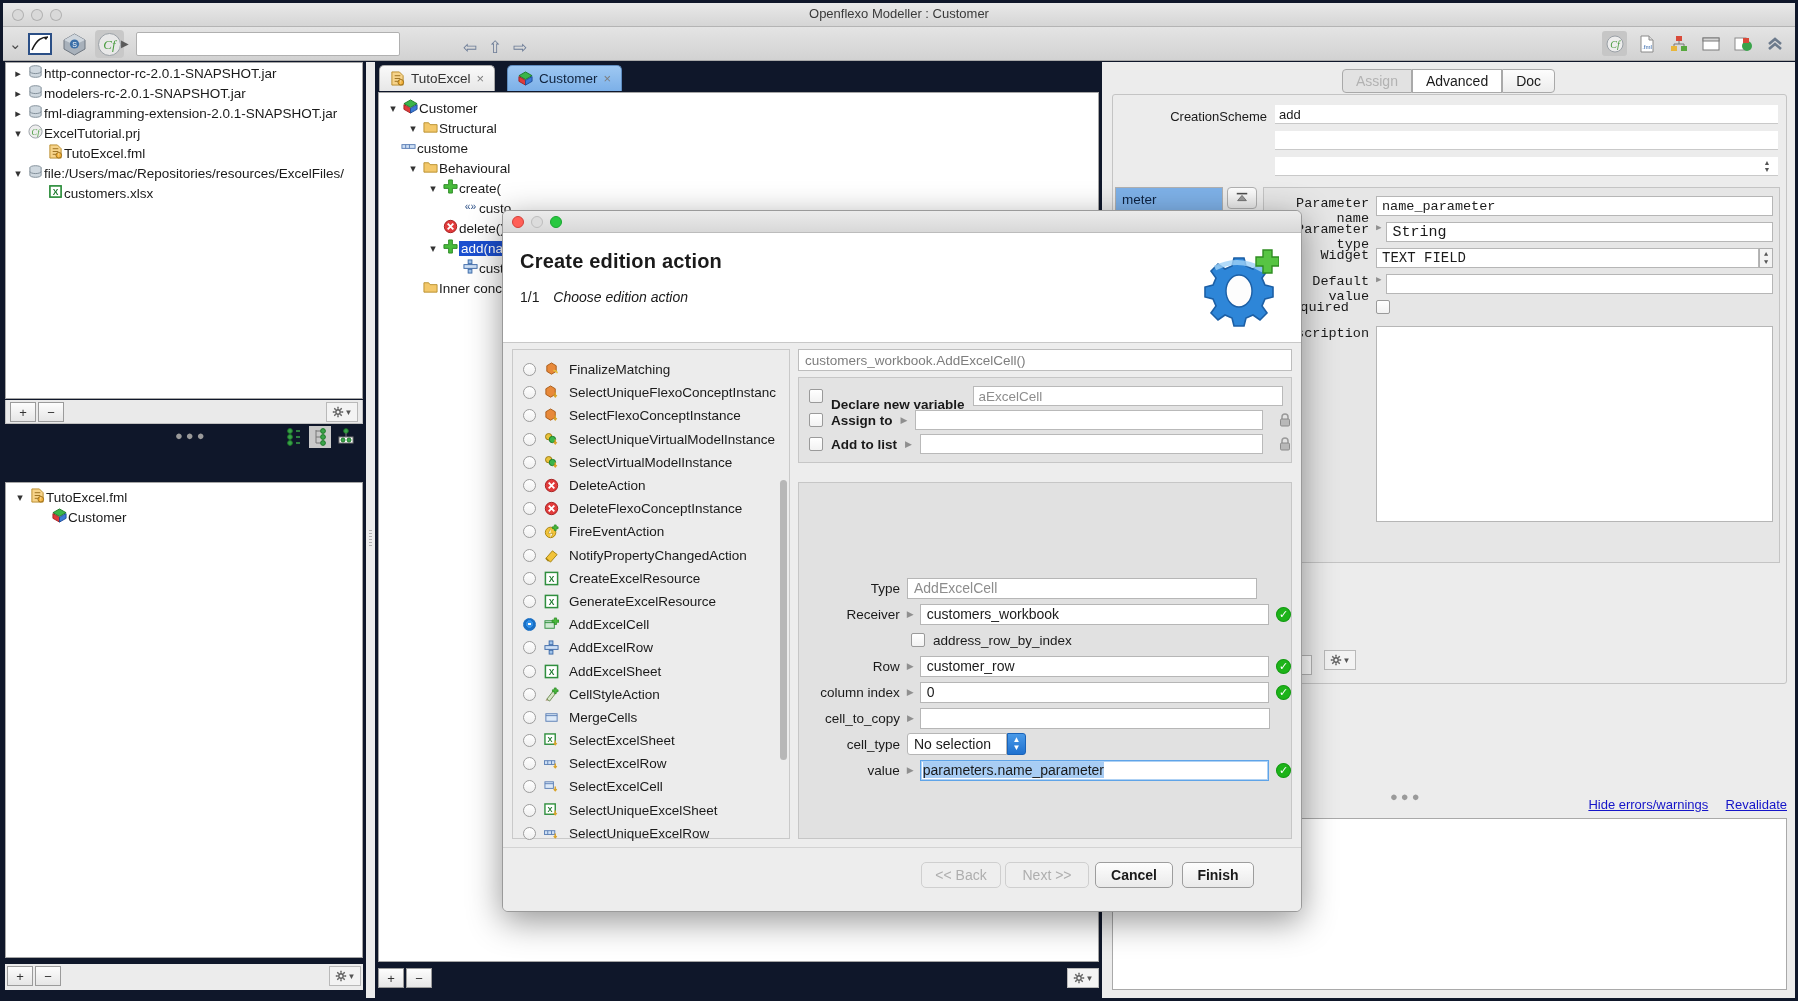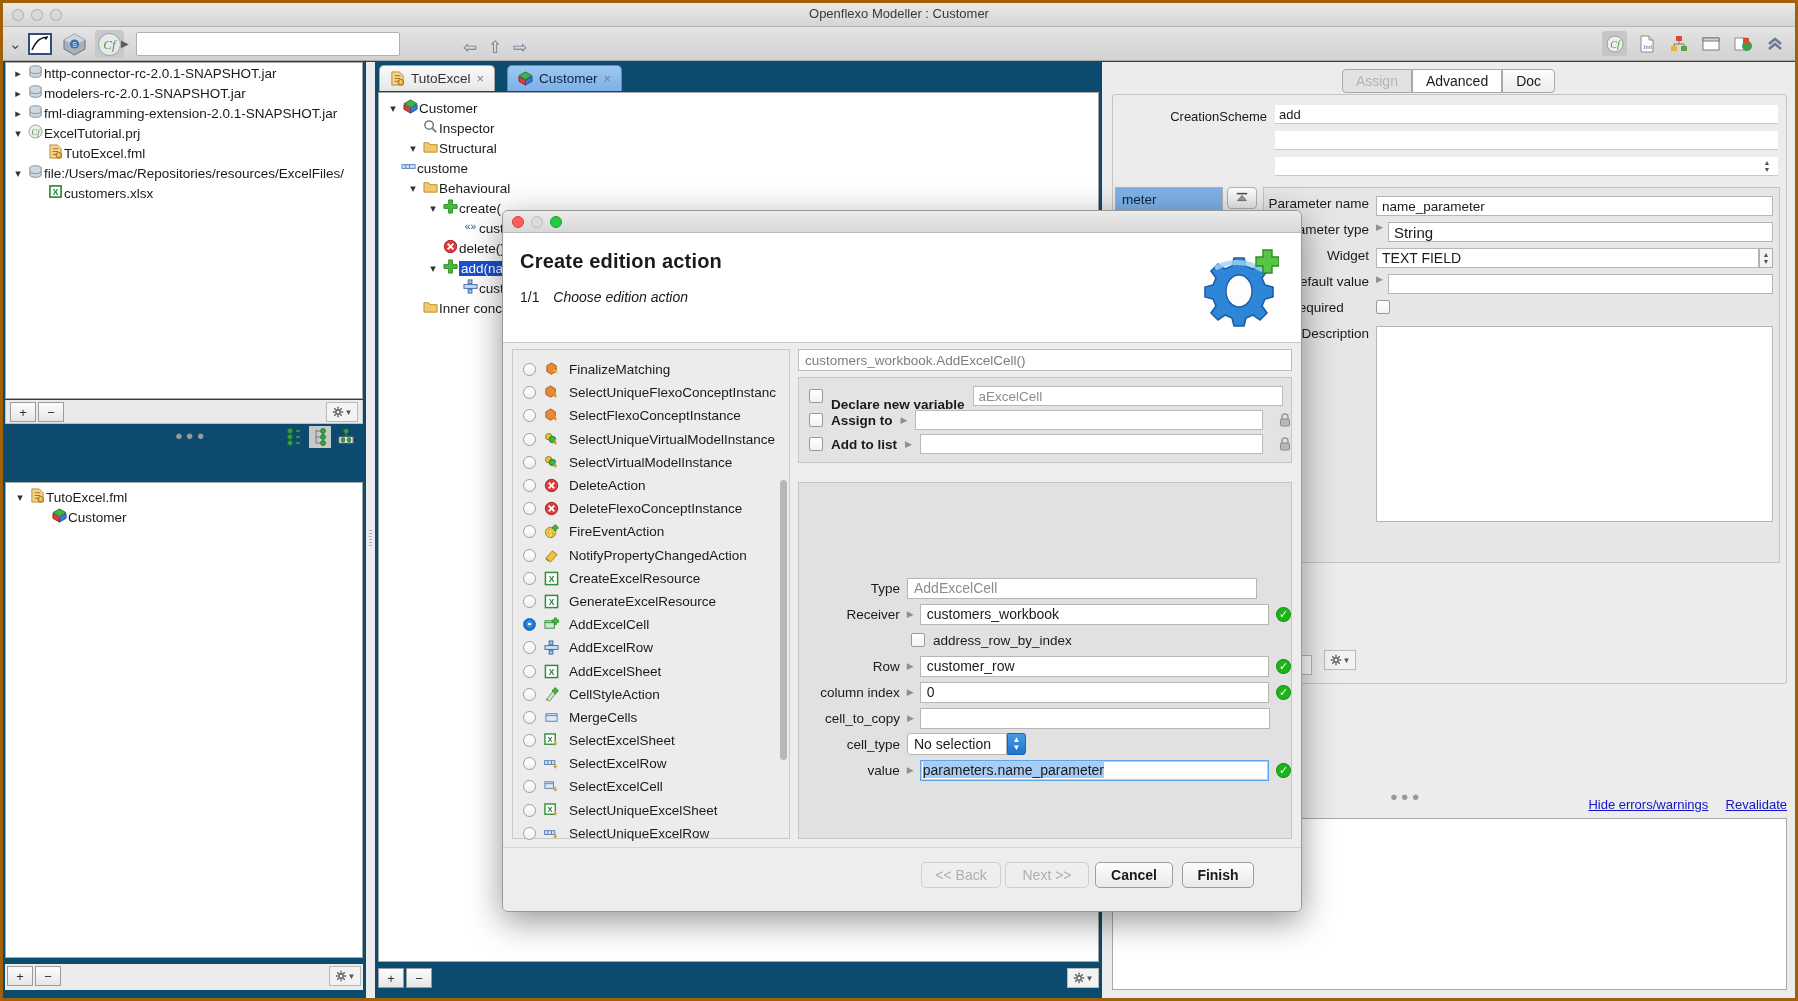--- a/index.html
+++ b/index.html
@@ -9,22 +9,22 @@
     font-family:"Liberation Sans", sans-serif;
     font-size:13px;
     background:#ececec;
     color:#1a1a1a;
     overflow:hidden;
     position:relative;
   }
   
   #app-window{
     position:absolute; left:0; top:0; width:1798px; height:1001px;
-    border:3px solid #a16207;
-    background:#0c4a6e;
+    border:3px solid #0f172a;
+    background:#0f172a;
   }
   #titlebar{
     height:24px; background:linear-gradient(#e9e9e9,#d5d5d5);
     border-bottom:1px solid #b4b4b4;
     position:relative;
   }
   #title-text{
     position:absolute; left:0; right:0; top:3px; text-align:center;
     font-size:13px; color:#3a3a3a;
   }
@@ -446,28 +446,20 @@
             <div class="trow" style="padding-left: 6px;">
               <span class="twist">▾</span>
               <span class="tico"><svg width="15" height="15" viewBox="0 0 16 16">
                   <polygon points="8,1 15,5 8,9 1,5" fill="#3ab54a" stroke="#1d7a28"></polygon>
                   <polygon points="1,6 8,10 8,15 1,11" fill="#e03a3a" stroke="#a12121"></polygon>
                   <polygon points="15,6 8,10 8,15 15,11" fill="#3a7ad6" stroke="#1f4d99"></polygon>
                 </svg></span>
               <span>Customer</span>
             </div>
             <div class="trow" style="padding-left: 26px;">
-              <span class="twist"></span>
-              <span class="tico"><svg width="15" height="15" viewBox="0 0 16 16">
-                  <circle cx="6.5" cy="6.5" r="4.5" fill="none" stroke="#6c7a8c" stroke-width="1.6"></circle>
-                  <path d="M10 10l4 4" stroke="#6c7a8c" stroke-width="2"></path>
-                </svg></span>
-              <span>Inspector</span>
-            </div>
-            <div class="trow" style="padding-left: 26px;">
               <span class="twist">▾</span>
               <span class="tico"><svg width="15" height="15" viewBox="0 0 16 16">
                   <path d="M1 4h5l1.5 2H15v8H1z" fill="#f3c86a" stroke="#b9902f"></path>
                 </svg></span>
               <span>Structural</span>
             </div>
             <div class="trow" style="">
               <span class="twist"></span>
               <span class="tico"><svg width="15" height="15" viewBox="0 0 16 16">
                   <rect x="1" y="6" width="14" height="4" fill="#cfe0f5" stroke="#5b7fb5"></rect>
@@ -613,21 +605,21 @@
                   <path d="M8 13 l6-8H2z" fill="#fff" stroke="#6a6a6a"></path>
                 </svg>
               </div>
               <div style="width: 30px; height: 22px; border: 1px solid rgb(176, 176, 176); border-radius: 4px; background: linear-gradient(rgb(253, 253, 253), rgb(232, 232, 232)); display: flex; align-items: center; justify-content: center;">
                 <svg width="14" height="14" viewBox="0 0 16 16">
                   <path d="M2 13h12" stroke="#4d4d4d" stroke-width="1.8"></path>
                   <path d="M8 11 l5-6H3z" fill="#4d4d4d" stroke="#4d4d4d"></path>
                 </svg>
               </div>
             </div>
-          <div style="position:absolute;left:148px;top:0;right:0;bottom:0;background:#e6e6e6;border:1px solid #c4c4c4;">
+          <div style="position:absolute;left:148px;top:0;right:0;bottom:0;background:#e6e6e6;border:1px solid #c4c4c4;font-family:Liberation Mono, monospace;">
             <div id="param-fields">
                 <div style="position: absolute; left: 0px; right: 6px; top: 8px; display: flex; align-items: flex-start;">
                   <span style="width:112px;text-align:right;padding-right:7px;font-size:13.5px;">Parameter name</span>
                   <span class="rinput" style="flex:1;display:flex;align-items:center;padding-left:5px;font-size:13.5px;">name_parameter</span>
                 </div>
                 <div style="position: absolute; left: 0px; right: 6px; top: 34px; display: flex; align-items: flex-start;">
                   <span style="width:112px;text-align:right;padding-right:7px;font-size:13.5px;">Parameter type</span>
                   <span class="tri" style="margin-right:5px;">▶</span>
                   <span class="rinput" style="flex:1;display:flex;align-items:center;padding-left:5px;font-size:15px;">String</span>
                 </div>

